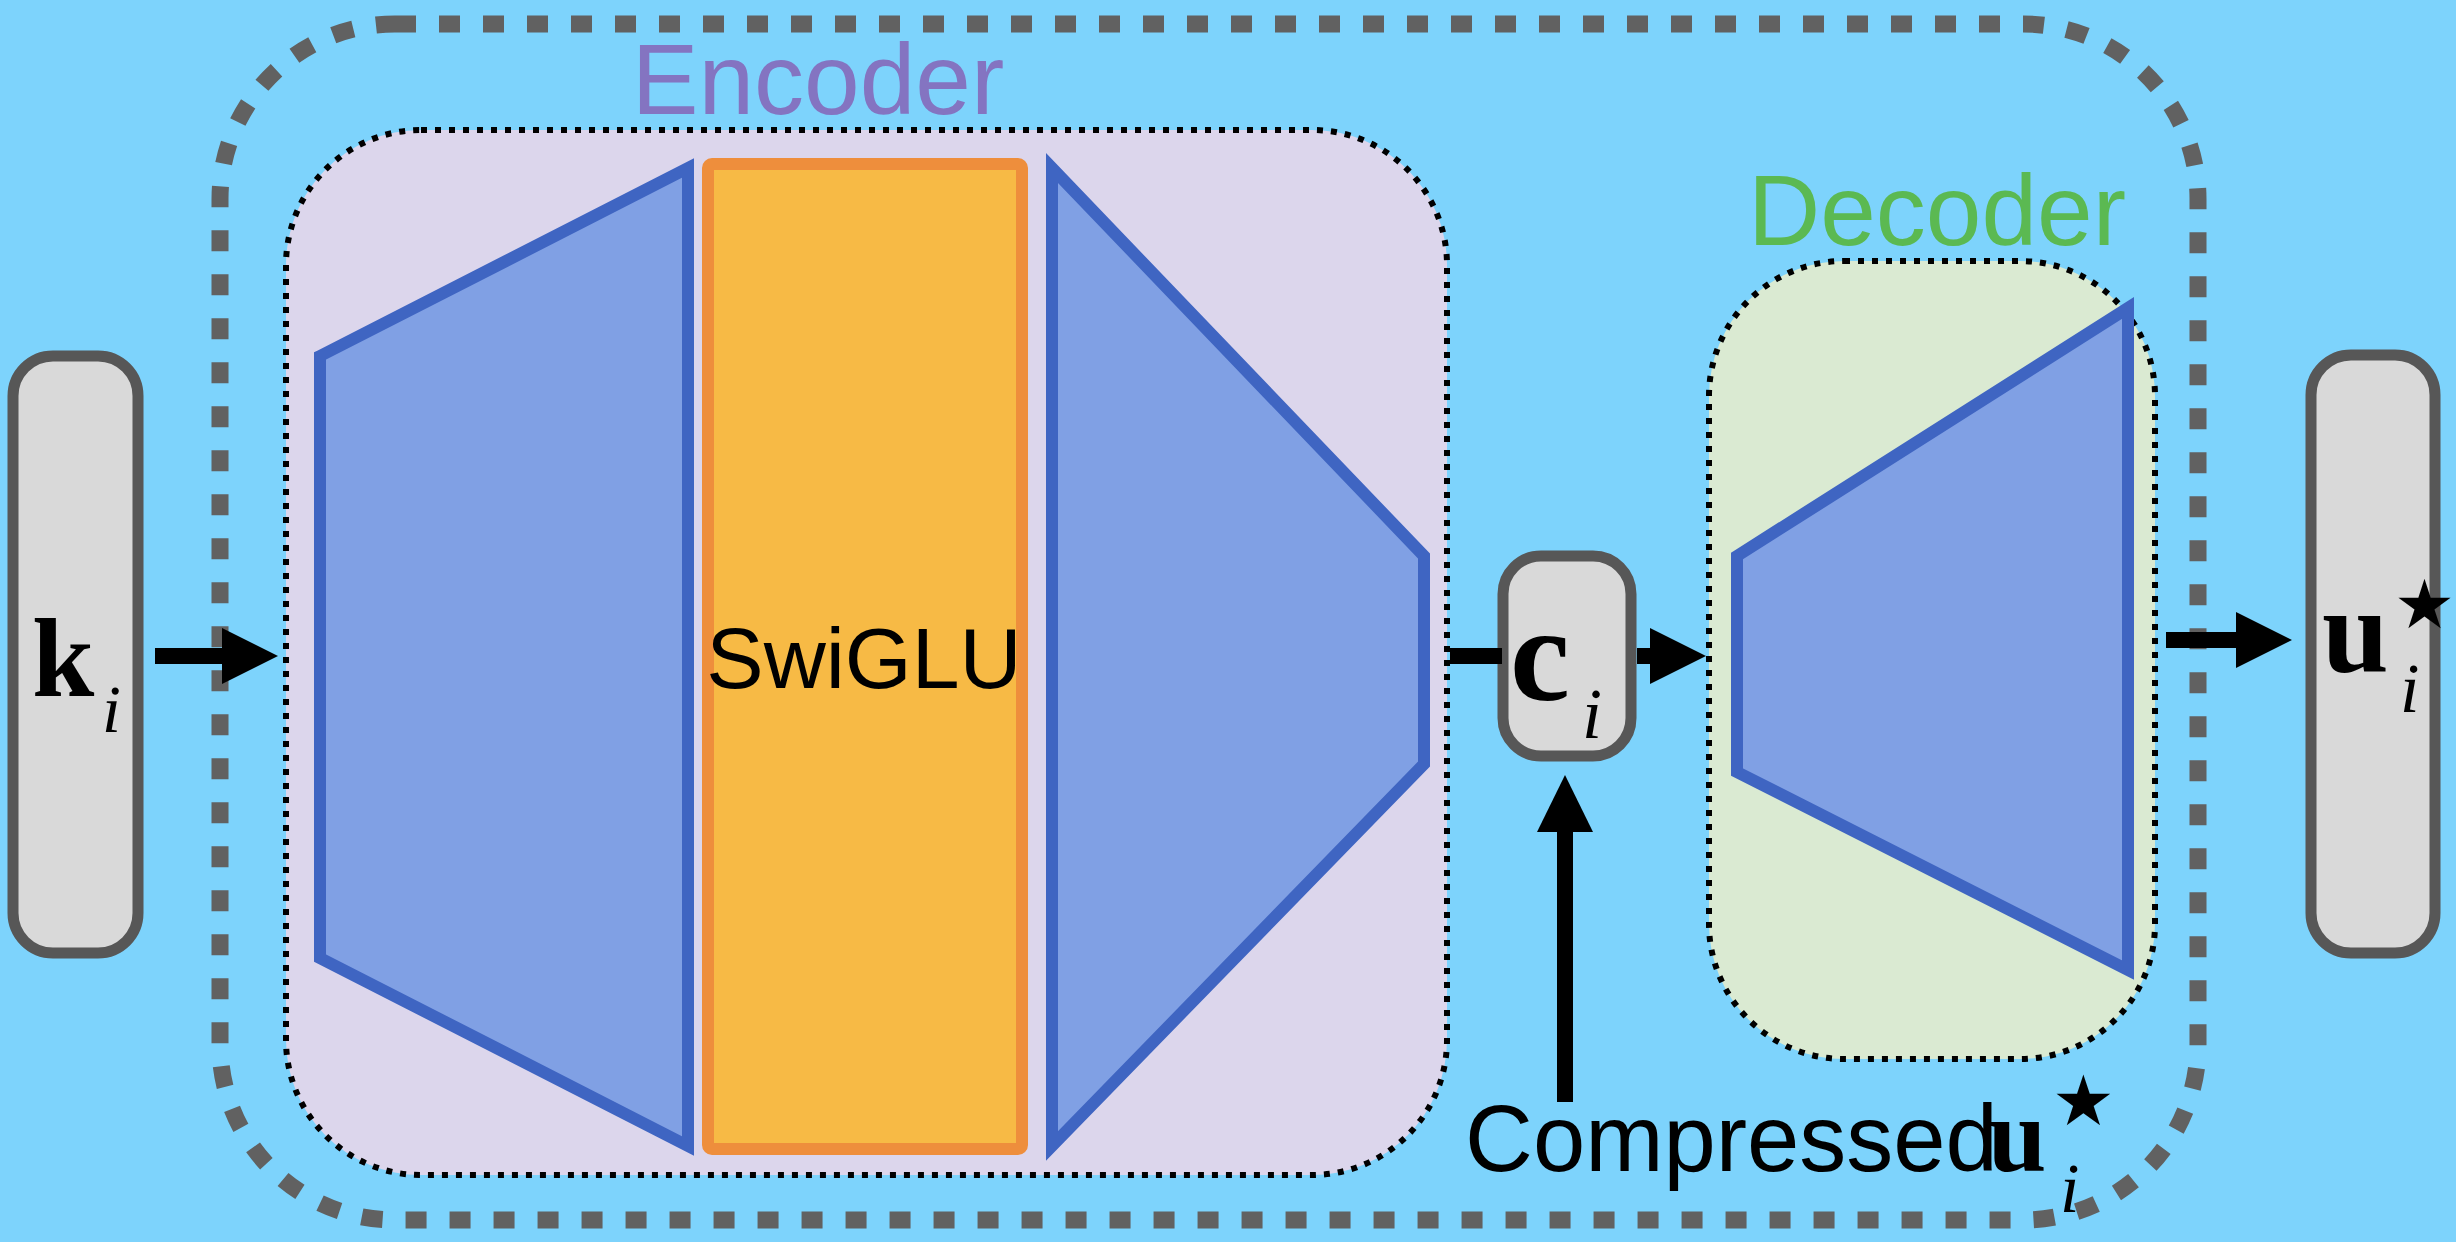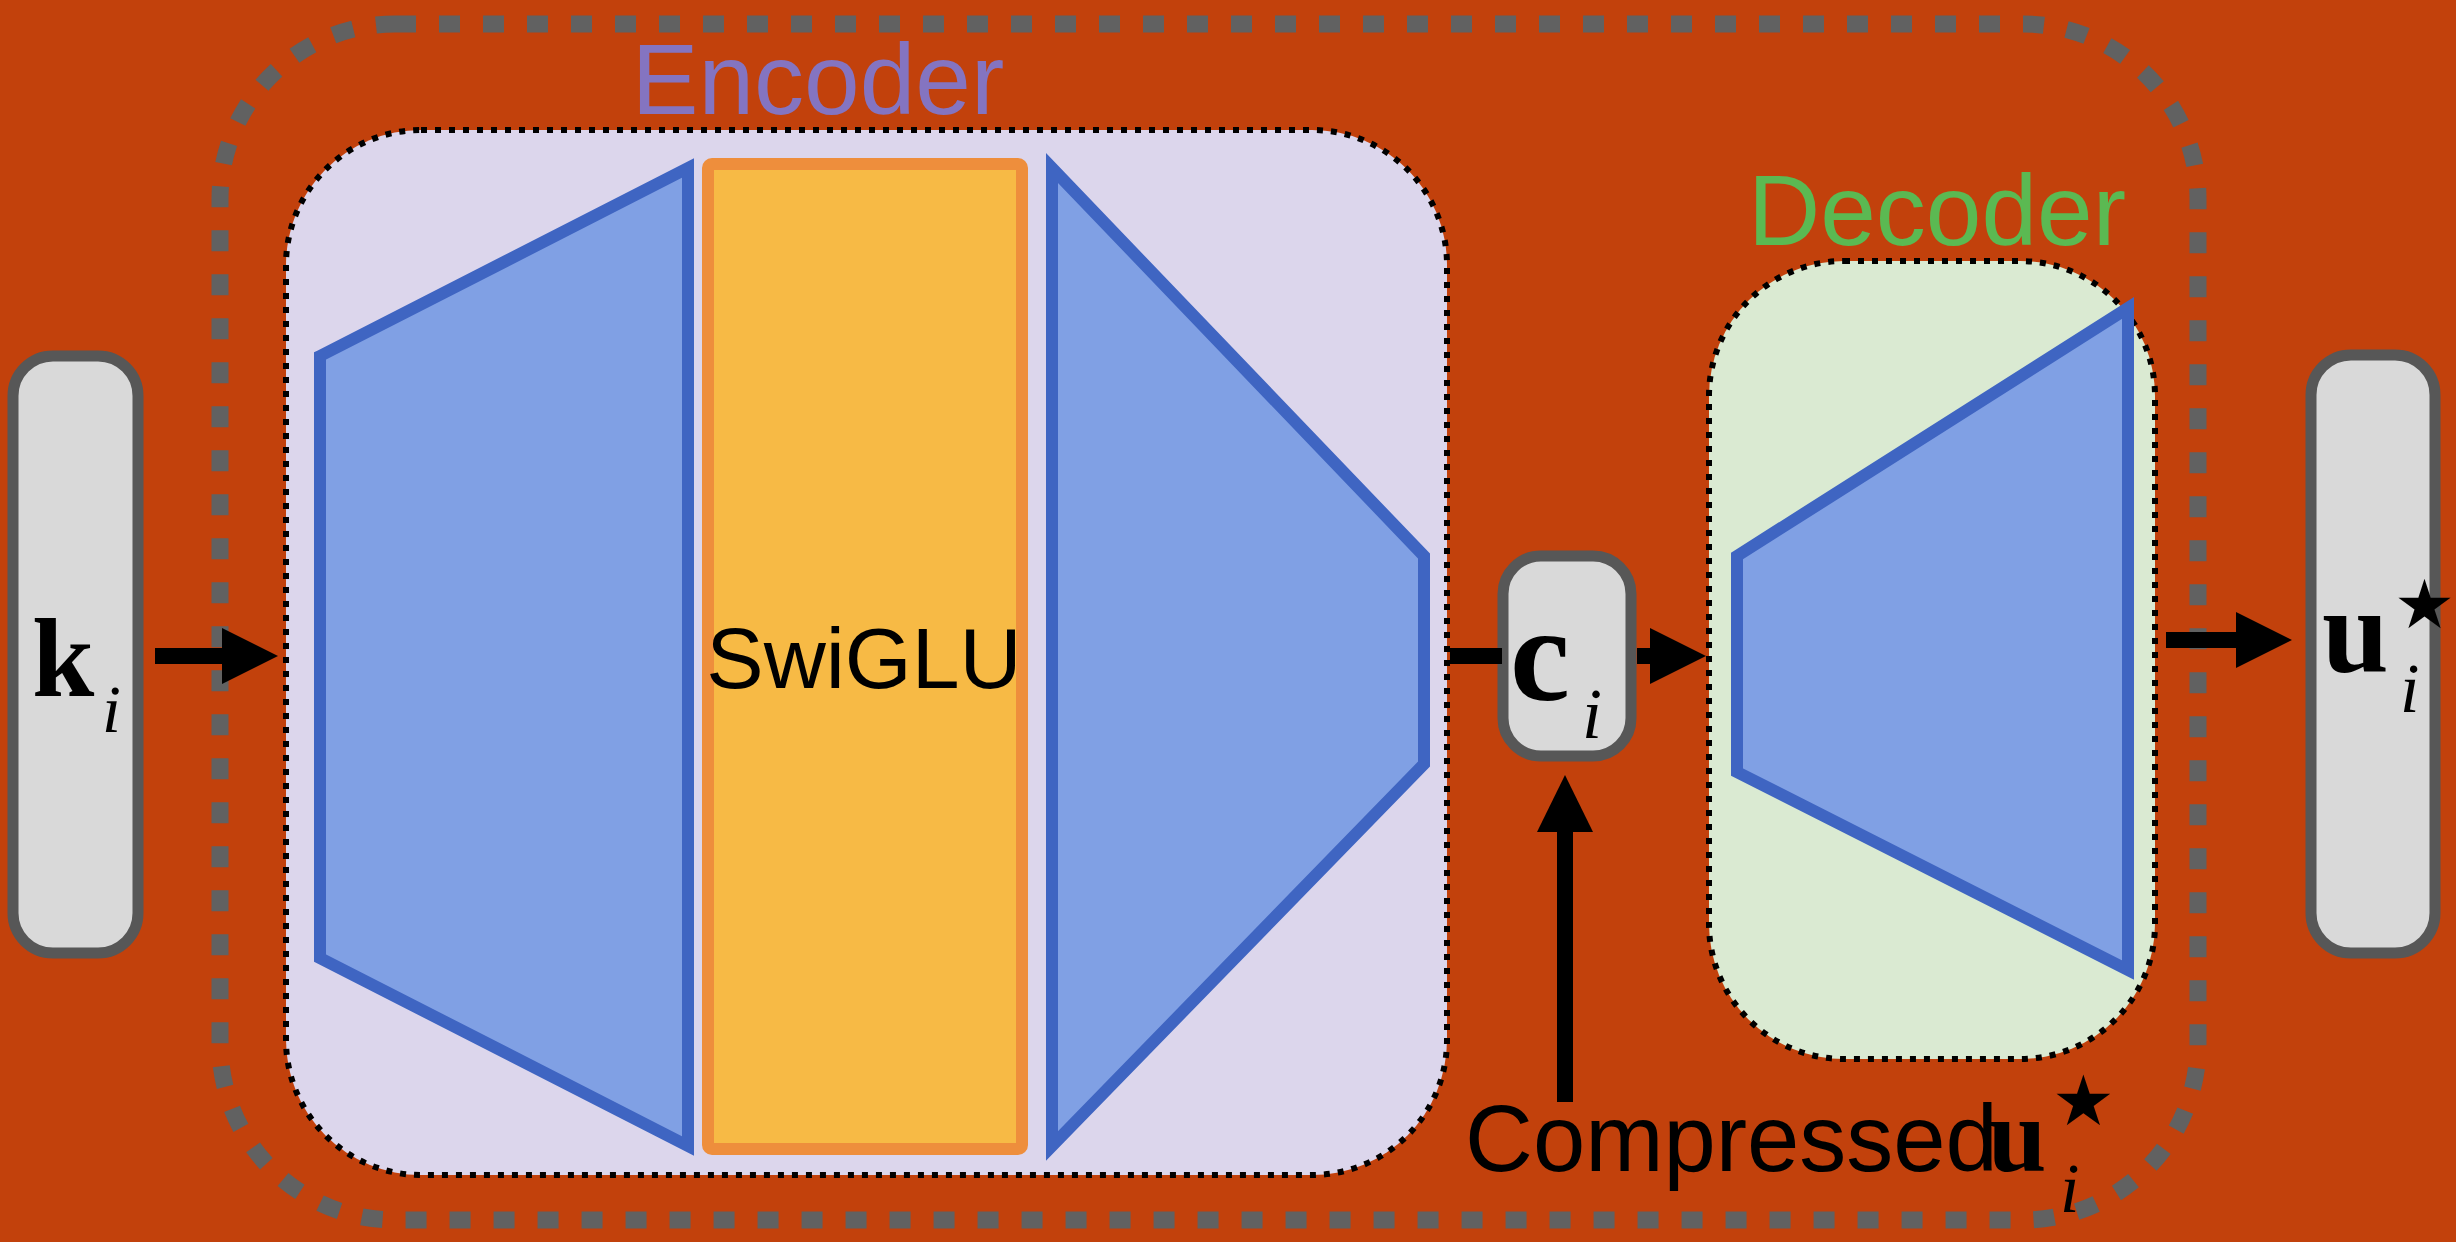--- a/index.html
+++ b/index.html
@@ -1,19 +1,19 @@
 <!DOCTYPE html>
 <html style="--encoder-fill: #dcd6ec; --encoder-text: #8474c1; --decoder-fill: #daead2; --decoder-text: #5bb952; --trapezoid-fill: #80a0e4; --trapezoid-stroke: #3f65c2; --swiglu-fill: #f7ba45; --swiglu-stroke: #ee8e3c; --box-fill: #d9d9d9; --box-stroke: #575757; --outer-dash: #616161; --arrow: #000000;"><head>
 <meta charset="utf-8">
 <style>
   html,body{margin:0;padding:0;background:#ffffff;}
   .canvas{
     position:relative;
     width:2456px;height:1242px;
-    background:#c2410c;
+    background:#7dd3fc;
     font-family:"Liberation Sans",sans-serif;
     overflow:hidden;
   }
   svg{display:block;}
 
   .outer-boundary{
     fill:none;
     stroke:var(--outer-dash,#616161);
     stroke-width:17;
     stroke-dasharray:21 23;

